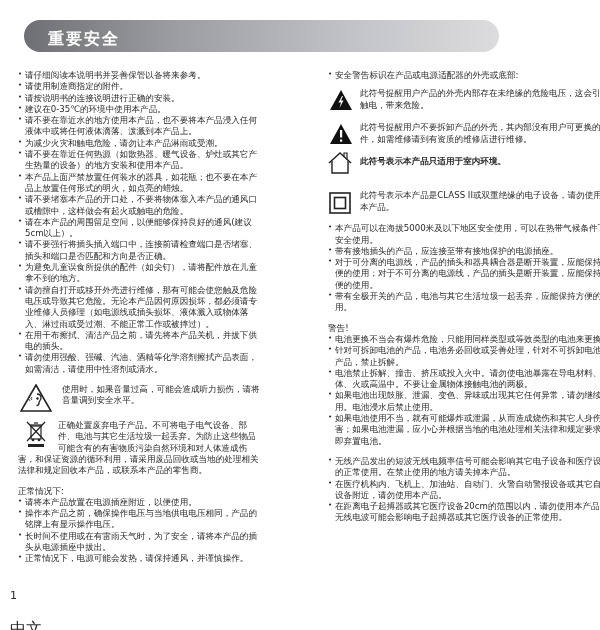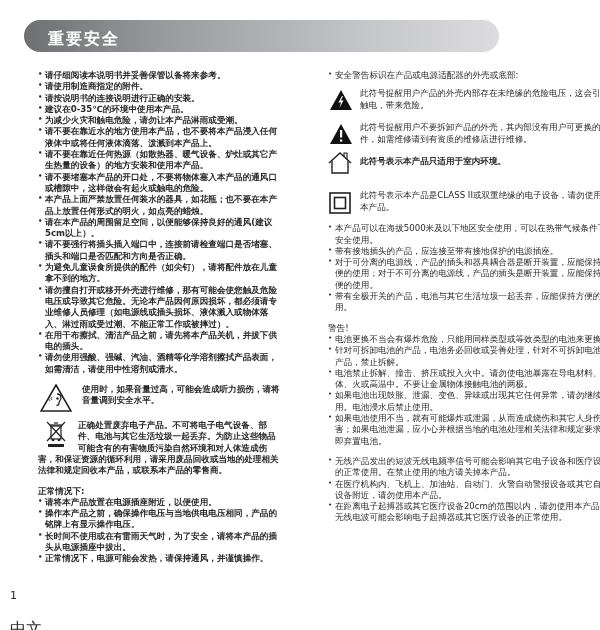--- a/index.html
+++ b/index.html
@@ -4,21 +4,21 @@
 <style>
   html, body { margin: 0; padding: 0; background: #ffffff; }
   body { width: 600px; height: 630px; position: relative; overflow: hidden;
          font-family: "DejaVu Sans", sans-serif; color: #2a2a2a; }
   .banner { position: absolute; left: 24px; top: 20px; width: 475px; height: 32px;
             border-radius: 20px;
             background: linear-gradient(to right, #6e6f73 0%, #9a9b9f 30%, #c3c4c7 70%, #dcdcde 100%); }
   .banner-title { position: absolute; left: 24px; top: 9px; color: #ffffff; font-size: 16px;
                   letter-spacing: 2px; font-weight: bold; }
   .col { position: absolute; top: 70px; font-size: 8.6px; line-height: 11.3px; }
-  .col-left { left: 38px; width: 246px; font-weight: bold; }
+  .col-left { left: 18px; width: 246px; }
   .col-right { left: 328px; width: 282px; }
   ul { list-style: none; margin: 0; padding: 0; }
   li { position: relative; padding-left: 7px; margin: 0; }
   li::before { content: "•"; position: absolute; left: 0; top: -1px; font-size: 7px; }
   .gap { height: 9px; }
   .icon-para { position: relative; }
   .icon-para .ico { position: absolute; left: 0; top: 0; }
   .icon-para .txt { padding-left: 44px; }
   .weee .txt1 { padding-left: 44px; }
   .heading { margin: 0; }
@@ -32,25 +32,25 @@
 <div class="banner">
   <div class="banner-title">重要安全</div>
 </div>
 
 <div class="col col-left">
   <ul>
     <li>请仔细阅读本说明书并妥善保管以备将来参考。</li>
     <li>请使用制造商指定的附件。</li>
     <li>请按说明书的连接说明进行正确的安装。</li>
     <li>建议在0-35℃的环境中使用本产品。</li>
+    <li>请不要在靠近水的地方使用本产品，也不要将本产品浸入任何液体中或将任何液体滴落、泼溅到本产品上。</li>
     <li>为减少火灾和触电危险，请勿让本产品淋雨或受潮。</li>
-    <li>请不要在靠近水的地方使用本产品，也不要将本产品浸入任何液体中或将任何液体滴落、泼溅到本产品上。</li>
     <li>请不要在靠近任何热源（如散热器、暖气设备、炉灶或其它产生热量的设备）的地方安装和使用本产品。</li>
+    <li>本产品上面严禁放置任何装水的器具，如花瓶；也不要在本产品上放置任何形式的明火，如点亮的蜡烛。</li>
     <li>请不要堵塞本产品的开口处，不要将物体塞入本产品的通风口或槽隙中，这样做会有起火或触电的危险。</li>
-    <li>本产品上面严禁放置任何装水的器具，如花瓶；也不要在本产品上放置任何形式的明火，如点亮的蜡烛。</li>
     <li>请在本产品的周围留足空间，以便能够保持良好的通风(建议5cm以上）。</li>
     <li>请不要强行将插头插入端口中，连接前请检查端口是否堵塞、插头和端口是否匹配和方向是否正确。</li>
     <li>为避免儿童误食所提供的配件（如尖钉），请将配件放在儿童拿不到的地方。</li>
     <li>请勿擅自打开或移开外壳进行维修，那有可能会使您触及危险电压或导致其它危险。无论本产品因何原因损坏，都必须请专业维修人员修理（如电源线或插头损坏、液体溅入或物体落入、淋过雨或受过潮、不能正常工作或被摔过）。</li>
     <li>在用干布擦拭、清洁产品之前，请先将本产品关机，并拔下供电的插头。</li>
     <li>请勿使用强酸、强碱、汽油、酒精等化学溶剂擦拭产品表面，如需清洁，请使用中性溶剂或清水。</li>
   </ul>
 
   <div class="gap"></div>
 

